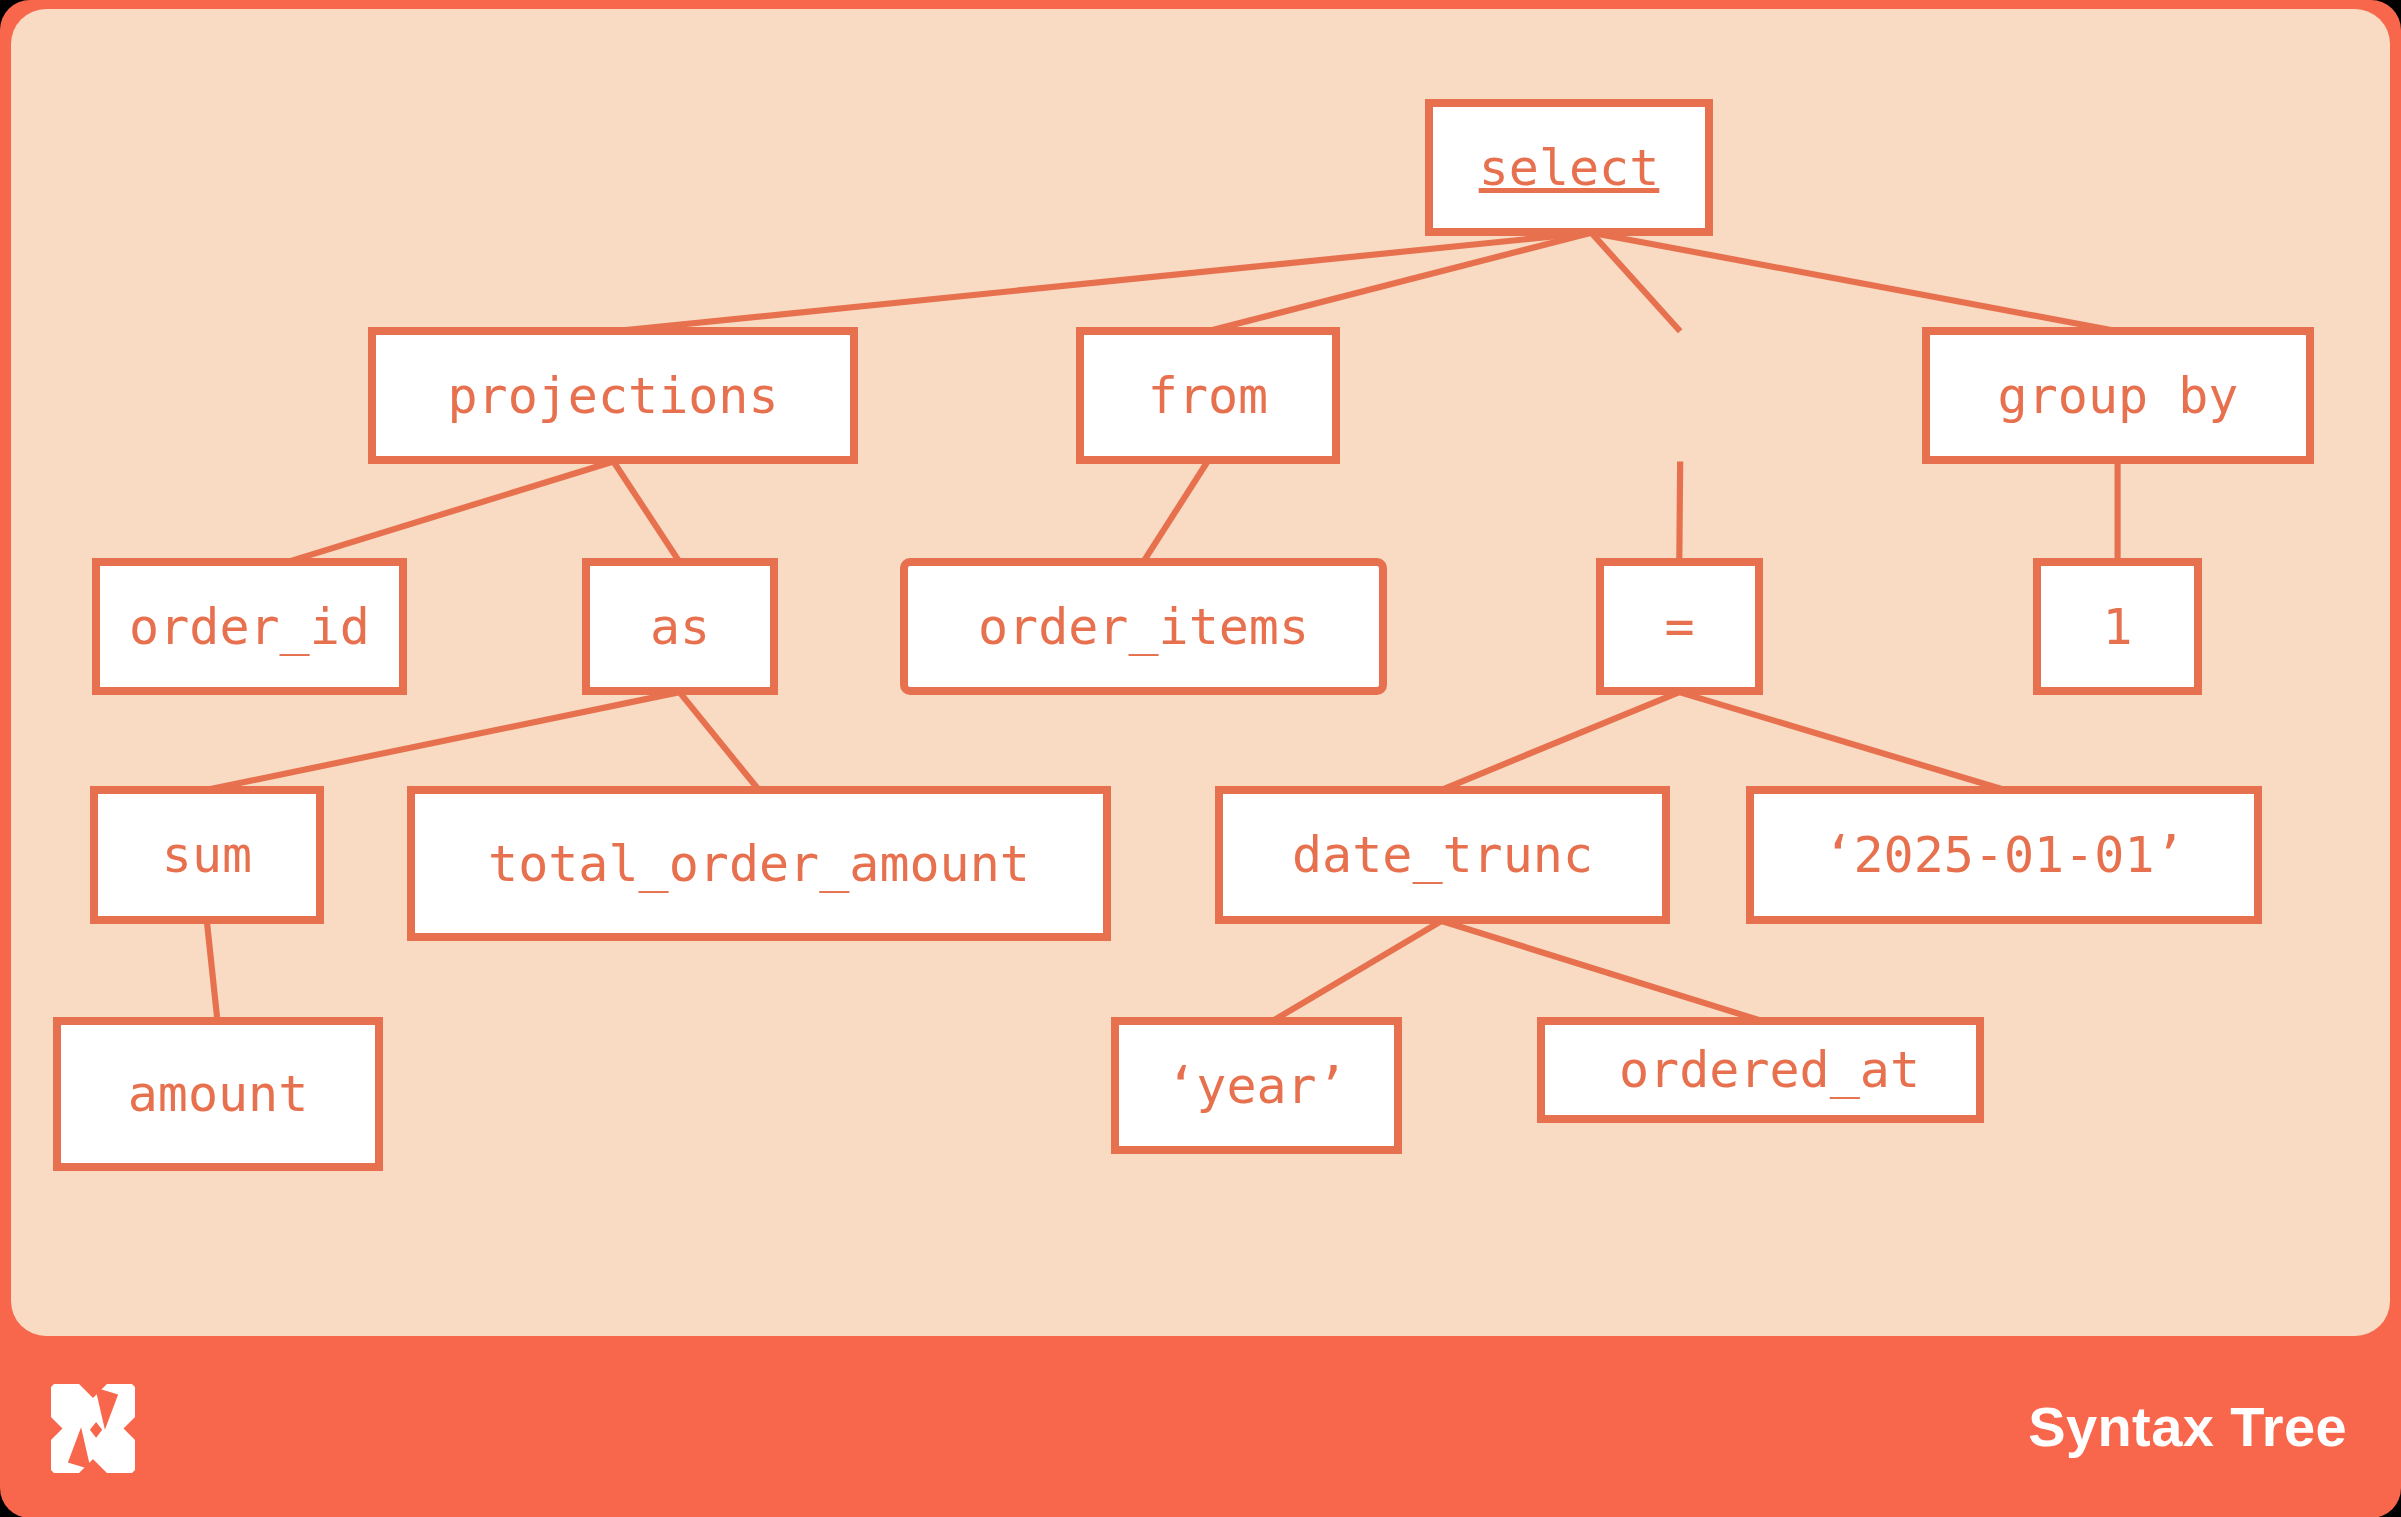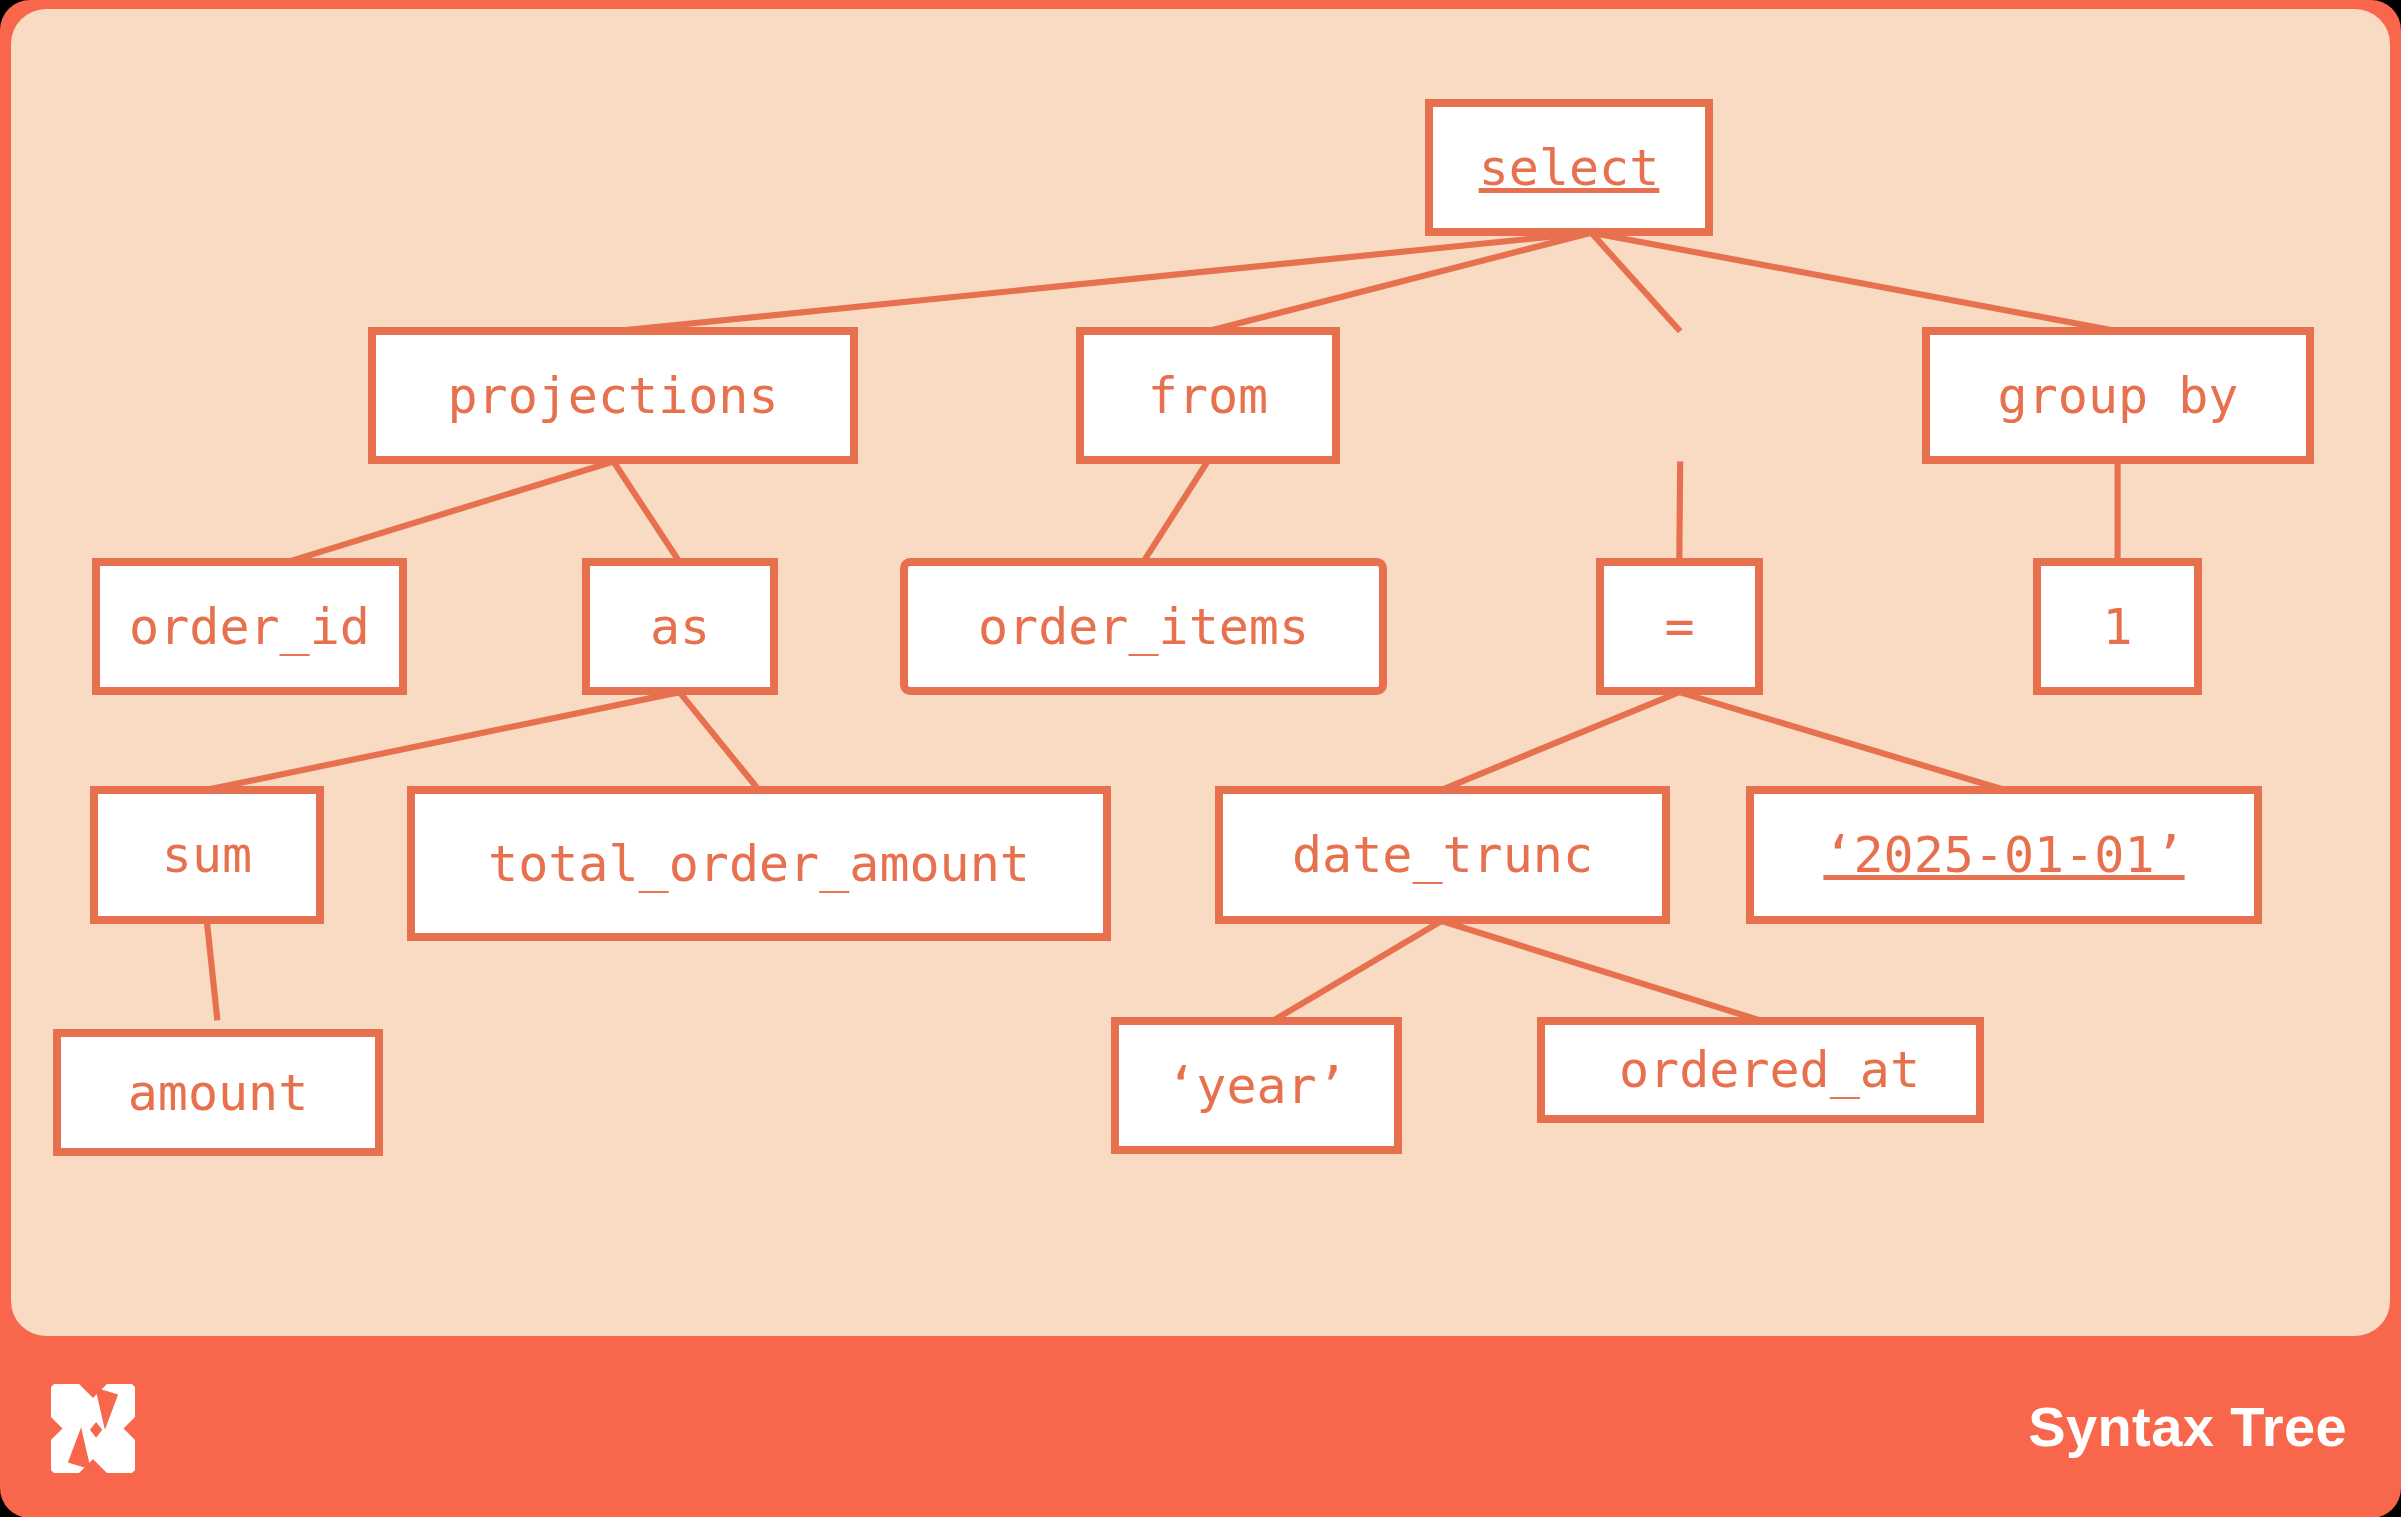--- a/index.html
+++ b/index.html
@@ -50,22 +50,22 @@
     <div class="node" style="left:1076px;top:327px;width:264px;height:137px;">from</div>
     <div class="node" style="left:1922px;top:327px;width:392px;height:137px;">group by</div>
     <div class="node" style="left:92px;top:558px;width:315px;height:137px;">order_id</div>
     <div class="node" style="left:582px;top:558px;width:196px;height:137px;">as</div>
     <div class="node" style="left:900px;top:558px;width:487px;height:137px;border-radius:10px;">order_items</div>
     <div class="node" style="left:1596px;top:558px;width:167px;height:137px;">=</div>
     <div class="node" style="left:2033px;top:558px;width:169px;height:137px;">1</div>
     <div class="node" style="left:90px;top:786px;width:234px;height:138px;">sum</div>
     <div class="node" style="left:407px;top:786px;width:704px;height:155px;">total_order_amount</div>
     <div class="node" style="left:1215px;top:786px;width:455px;height:138px;">date_trunc</div>
-    <div class="node" style="left:1746px;top:786px;width:516px;height:138px;text-decoration:underline;">‘2025-01-01’</div>
-    <div class="node" style="left:53px;top:1017px;width:330px;height:127px;margin-top:12px;">amount</div>
+    <div class="node" style="left:1746px;top:786px;width:516px;height:138px;">‘2025-01-01’</div>
+    <div class="node" style="left:53px;top:1017px;width:330px;height:154px;">amount</div>
     <div class="node" style="left:1111px;top:1017px;width:291px;height:137px;">‘year’</div>
     <div class="node" style="left:1537px;top:1017px;width:447px;height:106px;padding-left:18px;">ordered_at</div>
 
     <div class="footer">
       <svg class="logo" viewBox="0 0 95 101" xmlns="http://www.w3.org/2000/svg">
         <rect x="-19.5" y="26" width="134" height="49" rx="17" fill="#FFFFFF" transform="rotate(45 47.5 50.5)"></rect>
         <rect x="-19.5" y="26" width="134" height="49" rx="17" fill="#FFFFFF" transform="rotate(-45 47.5 50.5)"></rect>
         <polygon points="50,4 61,52 76,12" fill="#F8674B"></polygon>
         <polygon points="45,97 34,49 19,89" fill="#F8674B"></polygon>
         <polygon points="51,43 58,52 51,61 44,52" fill="#F8674B"></polygon>

